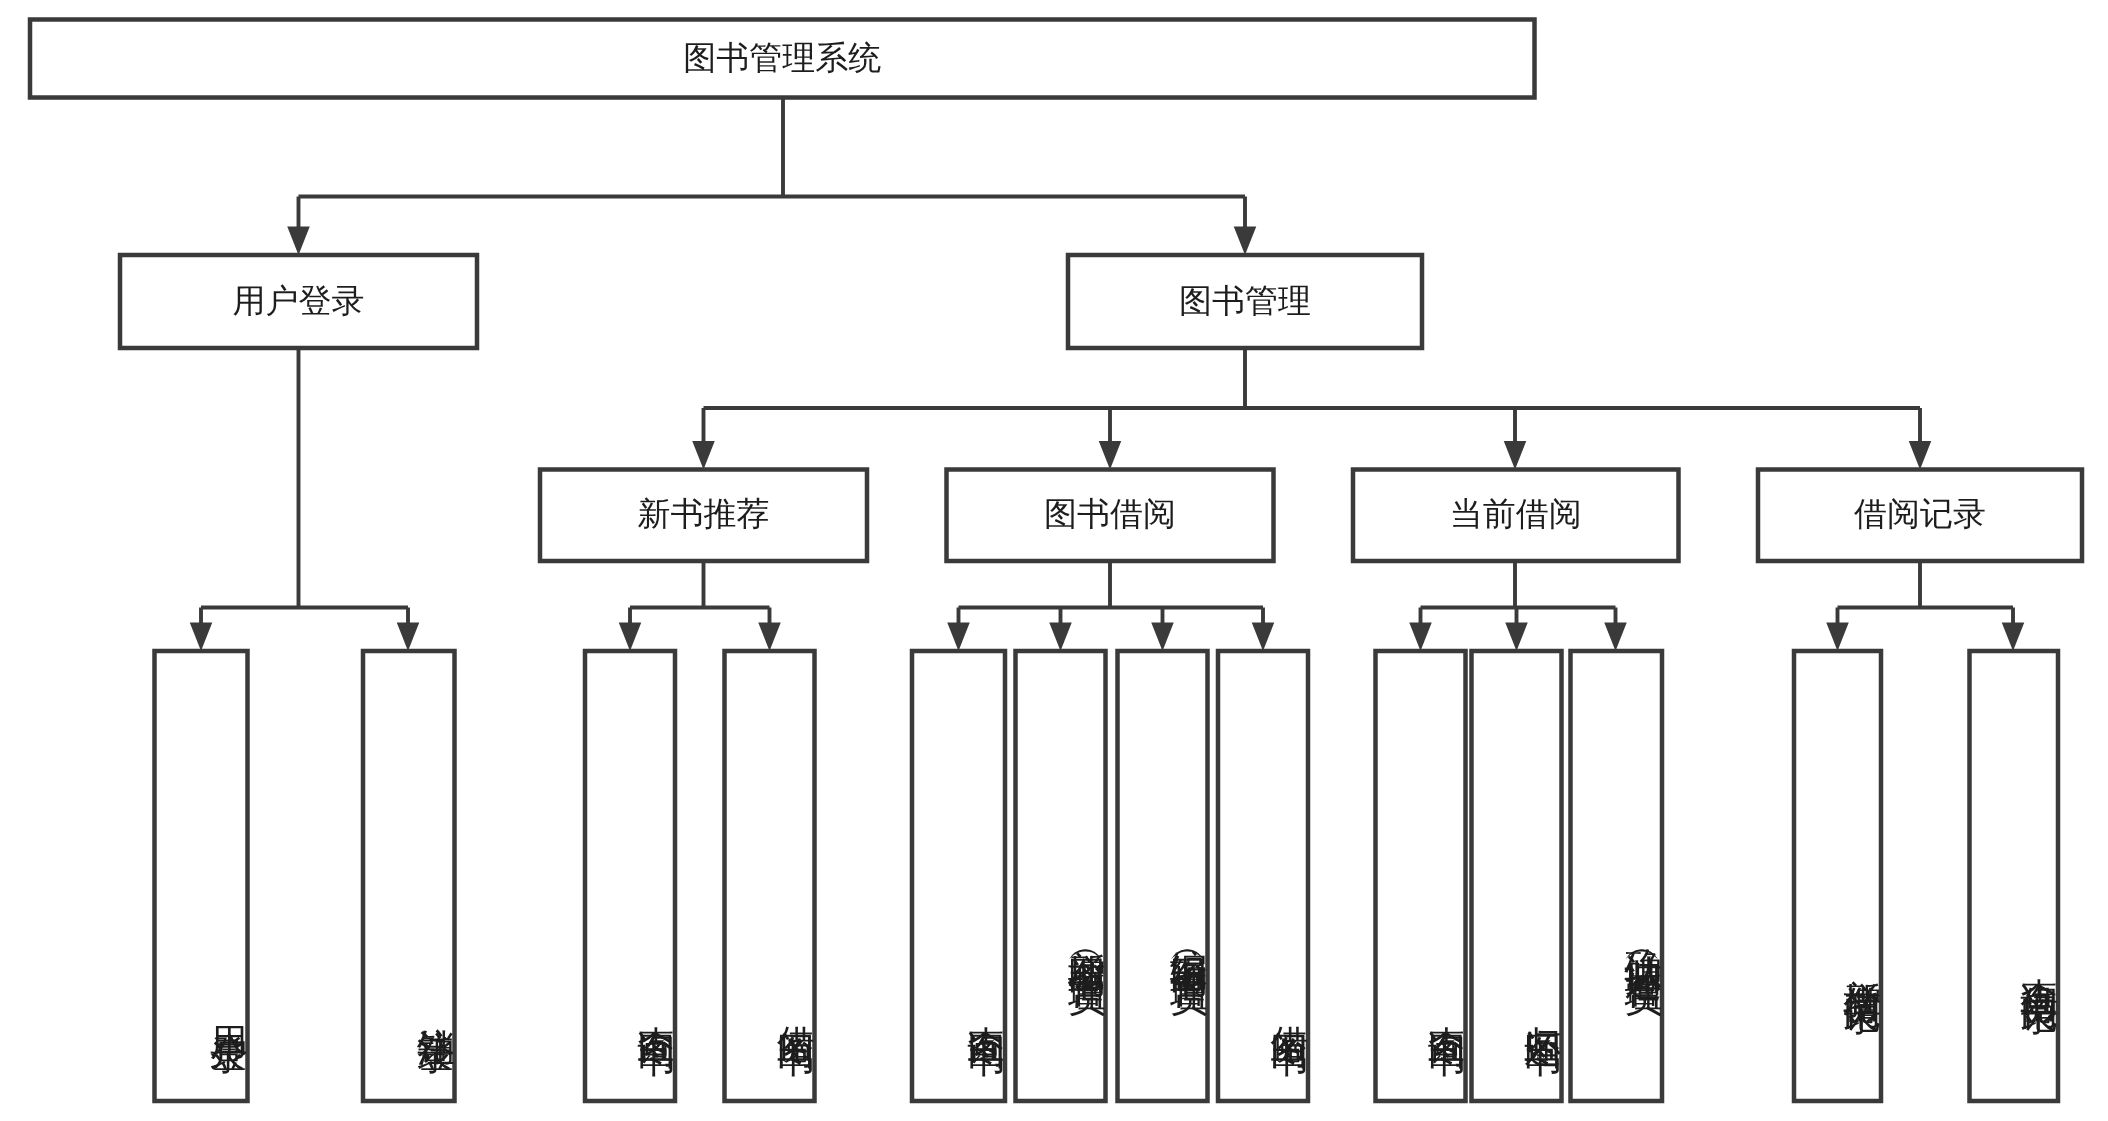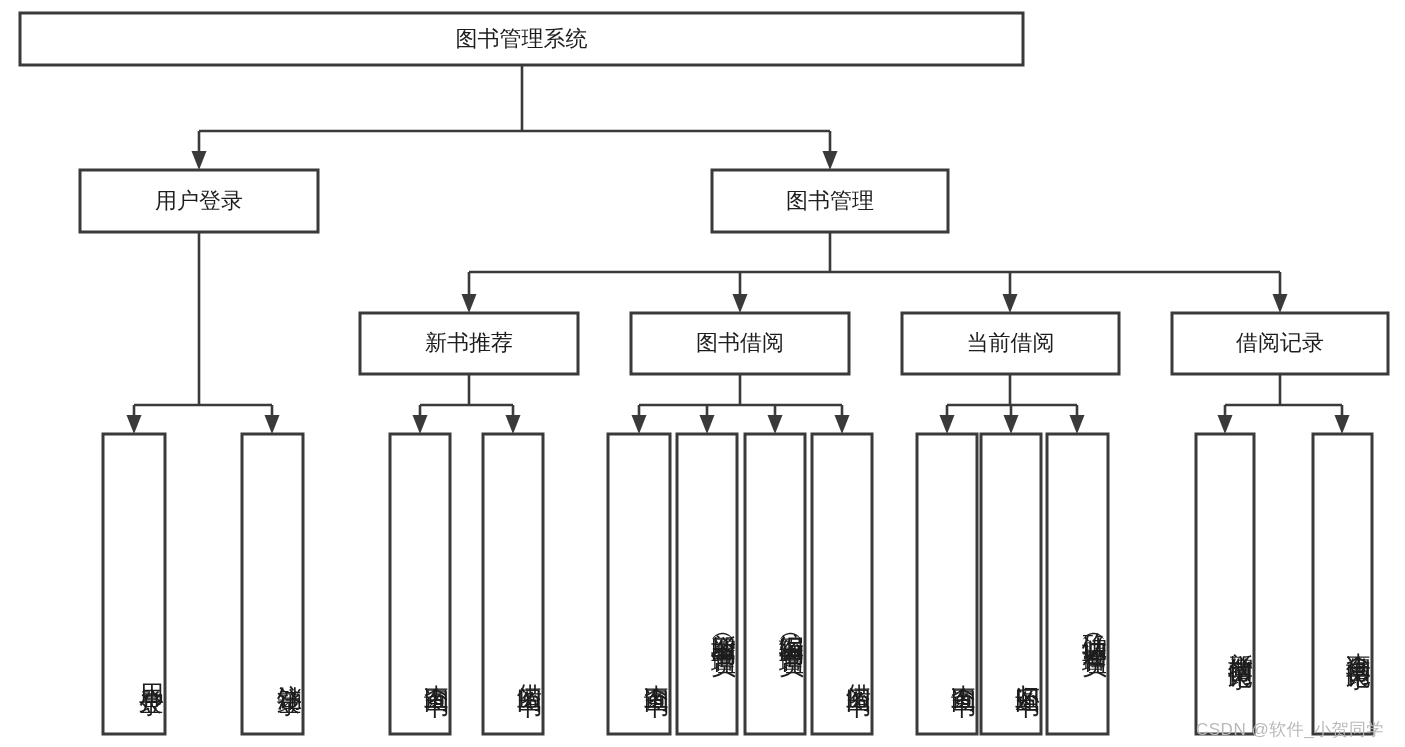--- a/index.html
+++ b/index.html
@@ -172,14 +172,13 @@
       <div class="leaf-label-v" style="left: 608px; top: 444px; width: 62px; height: 284px; padding-top: 84px;">查询图书</div>
       <div class="leaf-label-v" style="left: 677px; top: 444px; width: 60px; height: 284px; padding-top: 40.5px;">新增图书（管理员）</div>
       <div class="leaf-label-v" style="left: 745px; top: 444px; width: 60px; height: 284px; padding-top: 40.5px;">编辑图书（管理员）</div>
       <div class="leaf-label-v" style="left: 812px; top: 444px; width: 60px; height: 284px; padding-top: 84px;">借阅图书</div>
       <div class="leaf-label-v" style="left: 917px; top: 444px; width: 60px; height: 284px; padding-top: 84px;">查询图书</div>
       <div class="leaf-label-v" style="left: 981px; top: 444px; width: 60px; height: 284px; padding-top: 84px;">归还图书</div>
       <div class="leaf-label-v" style="left: 1047px; top: 444px; width: 61px; height: 284px; padding-top: 40.5px;">确认归还（管理员）</div>
       <div class="leaf-label-v" style="left: 1196px; top: 444px; width: 58px; height: 284px; padding-top: 55px;">新增借阅记录</div>
       <div class="leaf-label-v" style="left: 1313px; top: 444px; width: 59px; height: 284px; padding-top: 55px;">查询借阅记录</div>
     </div>
-  <div class="watermark" style="left: 1196px; top: 718px;">CSDN @软件_小贺同学</div>
 </div>
 
 </body></html>

